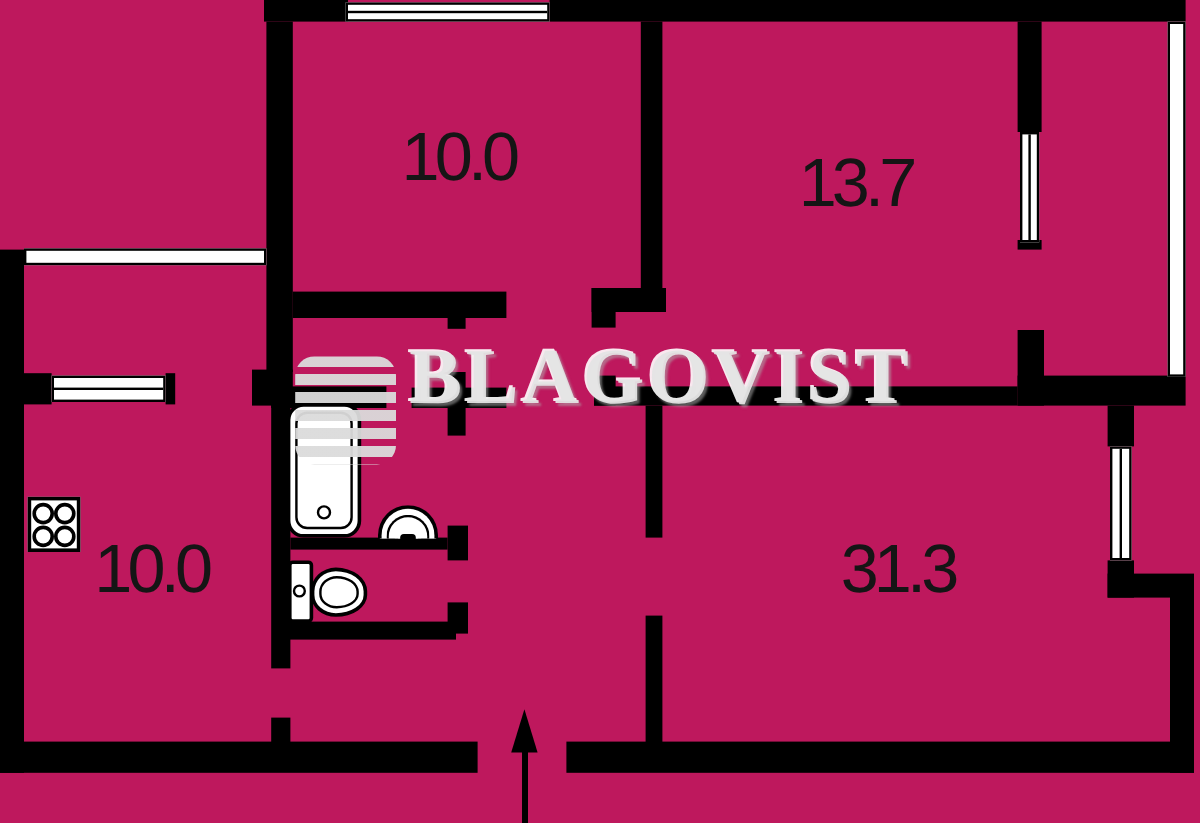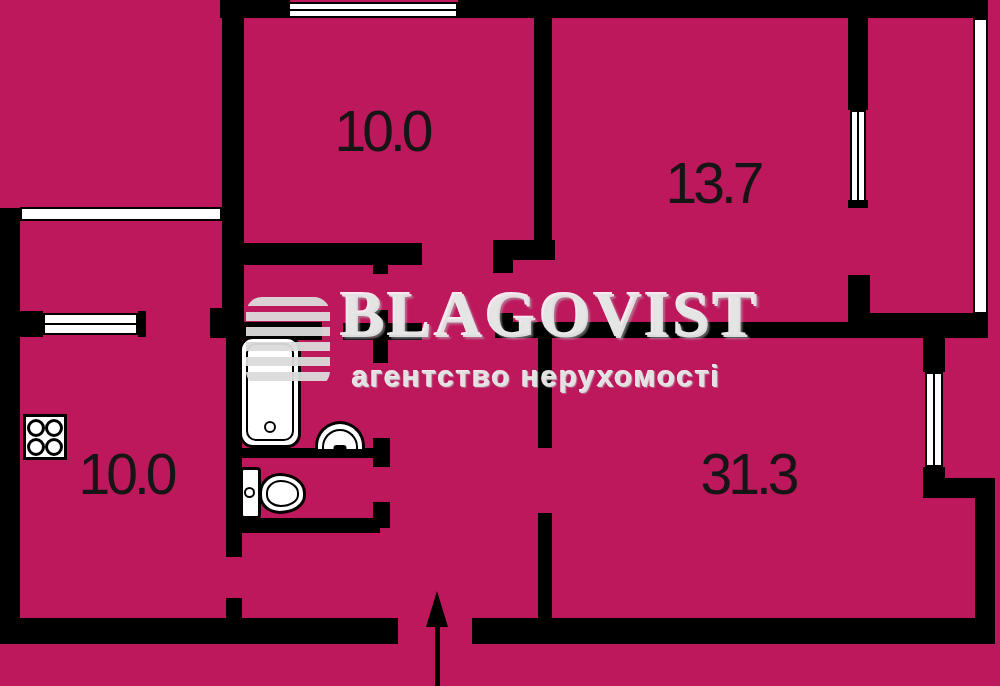--- a/index.html
+++ b/index.html
@@ -131,26 +131,25 @@
     </div>
     <div id="toilet-tank" style="left: 240px; top: 467px; width: 21px; height: 52px;"></div>
     <div id="toilet-dot" style="left: 244px; top: 487px;"></div>
     <div id="toilet-bowl" style="left: 259px; top: 473px; width: 47px; height: 41px;">
       <div id="toilet-bowl-inner"></div>
     </div>
   </div>
 
   <div id="labels-layer">
       <div class="room-label" style="left: 382px; top: 131px;">10.0</div>
-      <div class="room-label" style="left: 713px; top: 183px;">13.7</div>
+      <div class="room-label" style="left: 713px; top: 153px;">13.7</div>
       <div class="room-label" style="left: 126px; top: 474px;">10.0</div>
       <div class="room-label" style="left: 748px; top: 474px;">31.3</div>
     </div>
 
   <div id="arrow-head" style="left: 426px; top: 591px; border-left-width: 11px; border-right-width: 11px; border-bottom-width: 36px;"></div>
   <div id="arrow-shaft" style="left: 434.5px; top: 623px; width: 5px; height: 63px;"></div>
 
   <div id="watermark">
     <div id="wm-logo"></div>
     <div id="wm-title">BLAGOVIST</div>
-    <div id="wm-subtitle">агентство нерухомості</div>
   </div>
 </div>
 
 </body></html>

